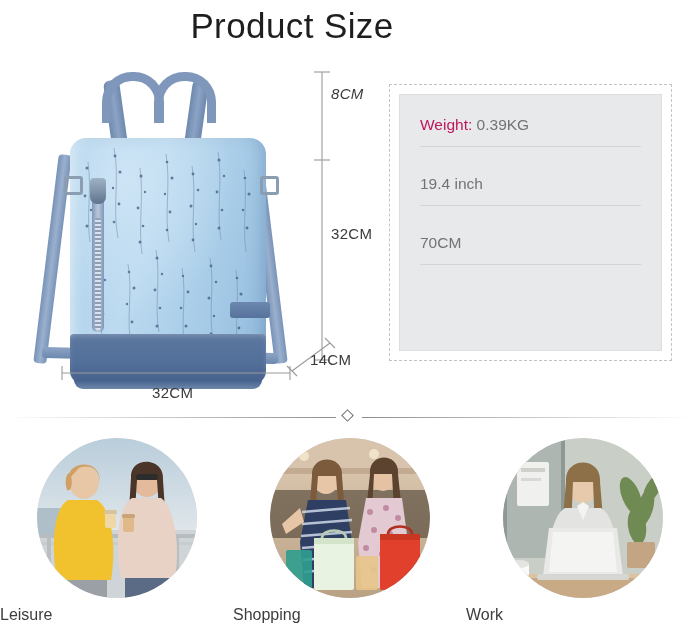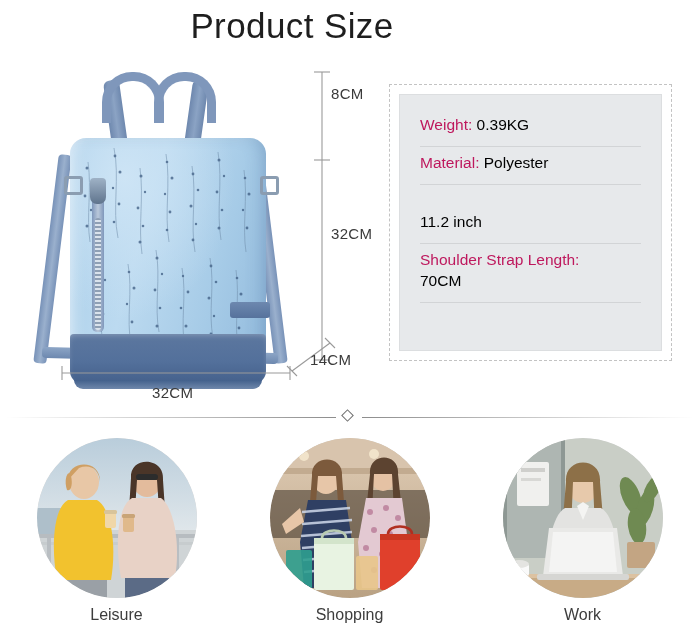--- a/index.html
+++ b/index.html
@@ -177,21 +177,21 @@
 
   
   #dimensions { position: absolute; left: 0; top: 0; width: 700px; height: 638px; pointer-events: none; }
   .dim-label {
     position: absolute;
     font-size: 15px;
     color: #3a3a3a;
     letter-spacing: .3px;
     white-space: nowrap;
   }
-  #dim-8cm  { left: 331px; top: 85px; }
+  #dim-8cm  { left: 331px; top: 85px; font-style: italic; }
   #dim-32cm-v { left: 331px; top: 225px; }
   #dim-32cm-h { left: 152px; top: 384px; }
   #dim-14cm { left: 310px; top: 351px; }
 
   
   #spec-panel-outer {
     position: absolute;
     left: 389px;
     top: 84px;
     width: 283px;
@@ -211,21 +211,21 @@
     padding: 14px 20px 0 20px;
   }
   .spec-row {
     font-size: 15.5px;
     line-height: 21px;
     color: #3b3b3b;
     padding: 5px 0 11px 0;
     border-bottom: 1px solid #d2d4d6;
   }
   .spec-row .label { color: #be185d; }
-  .spec-row .value { color: #000000; }
+  .spec-row .value { color: #737373; }
 
   
   #section-divider {
     position: absolute;
     left: 0;
     top: 406px;
     width: 700px;
     height: 24px;
   }
   .div-line {
@@ -278,21 +278,20 @@
     margin-left: -80px;
     border-radius: 50%;
     overflow: hidden;
     background: #d7d7d7;
   }
   .scene-caption {
     position: absolute;
     left: 0;
     top: 170px;
     width: 100%;
-    text-align: center;
     font-size: 16px;
     color: #3d3d3d;
   }
 </style>
 </head>
 <body>
 
 <div id="page-title">Product Size</div>
 
 <div id="product-figure">
@@ -430,32 +429,27 @@
 <div class="dim-label" id="dim-14cm">14CM</div>
 
 <div id="spec-panel-outer">
   <div id="spec-panel">
 
     <div class="spec-row">
       <span class="label">Weight:</span>
       <span class="value">0.39KG</span>
     </div>
 
-    <div class="spec-row">
-      <span class="label">Material:</span>
-      <span class="value">Polyester</span>
-    </div>
 
     <div class="spec-row">
       <br>
-      <span class="value">11.2 inch</span>
+      <span class="value">19.4 inch</span>
     </div>
 
     <div class="spec-row">
-      <span class="label">Shoulder Strap Length:</span>
       <br>
       <span class="value">70CM</span>
     </div>
 
   </div>
 </div>
 
 <div id="section-divider">
   <div class="div-line left"></div>
   <div id="divider-diamond"></div>

